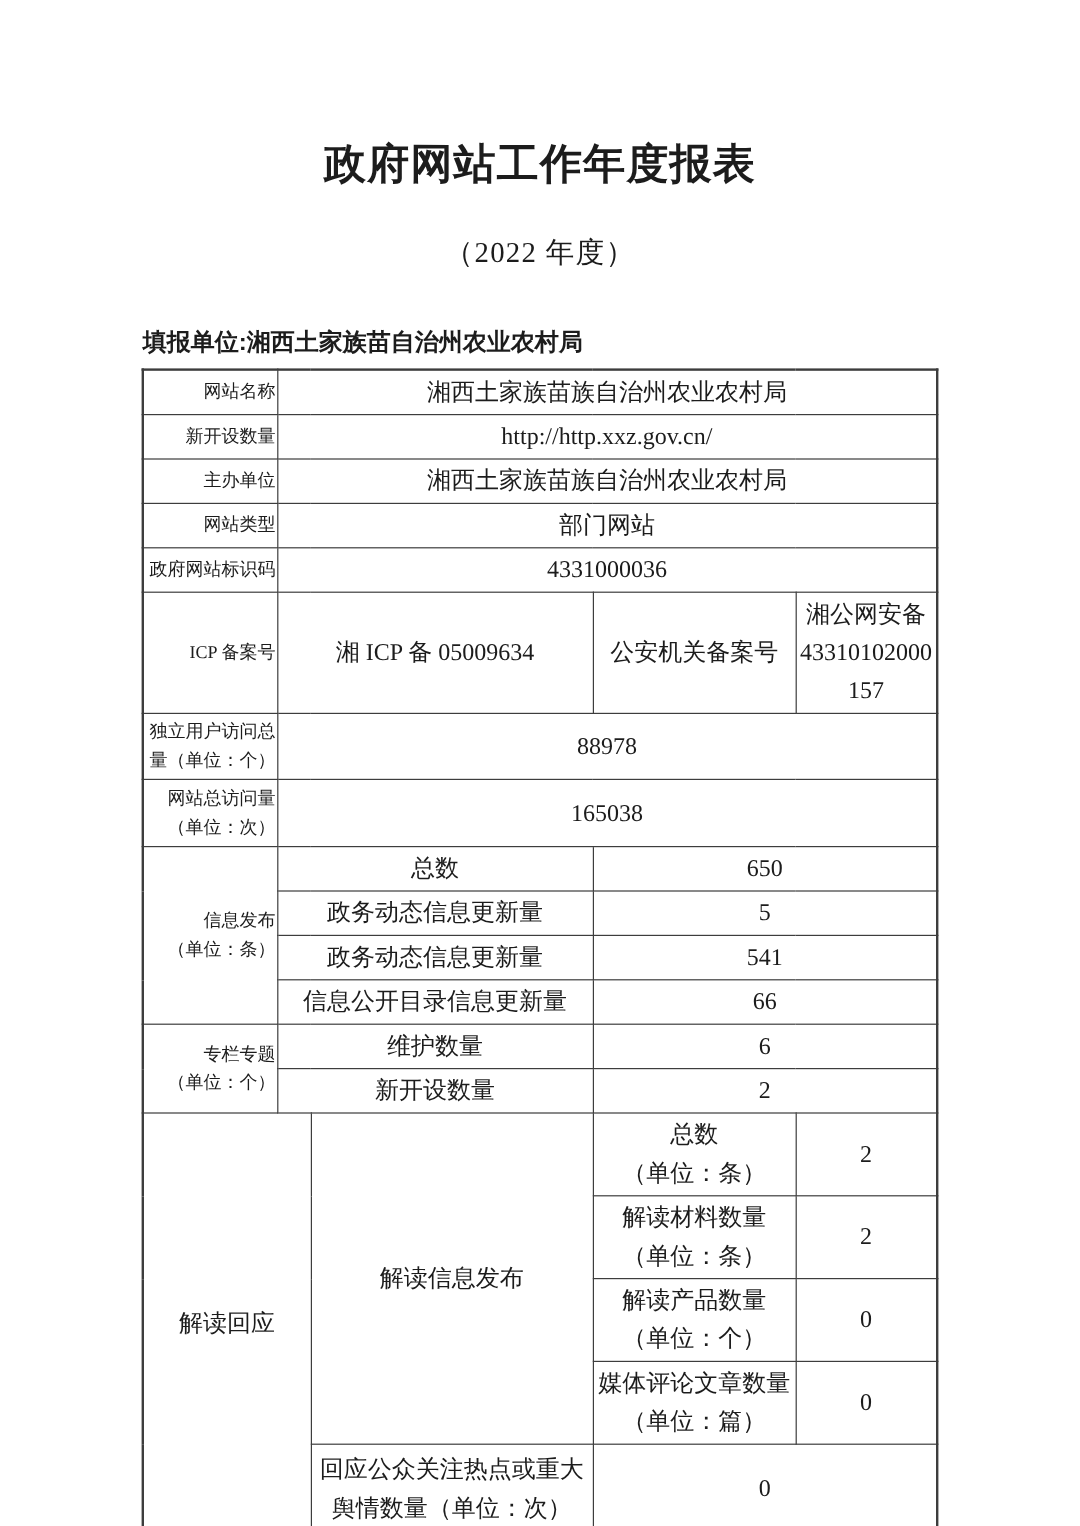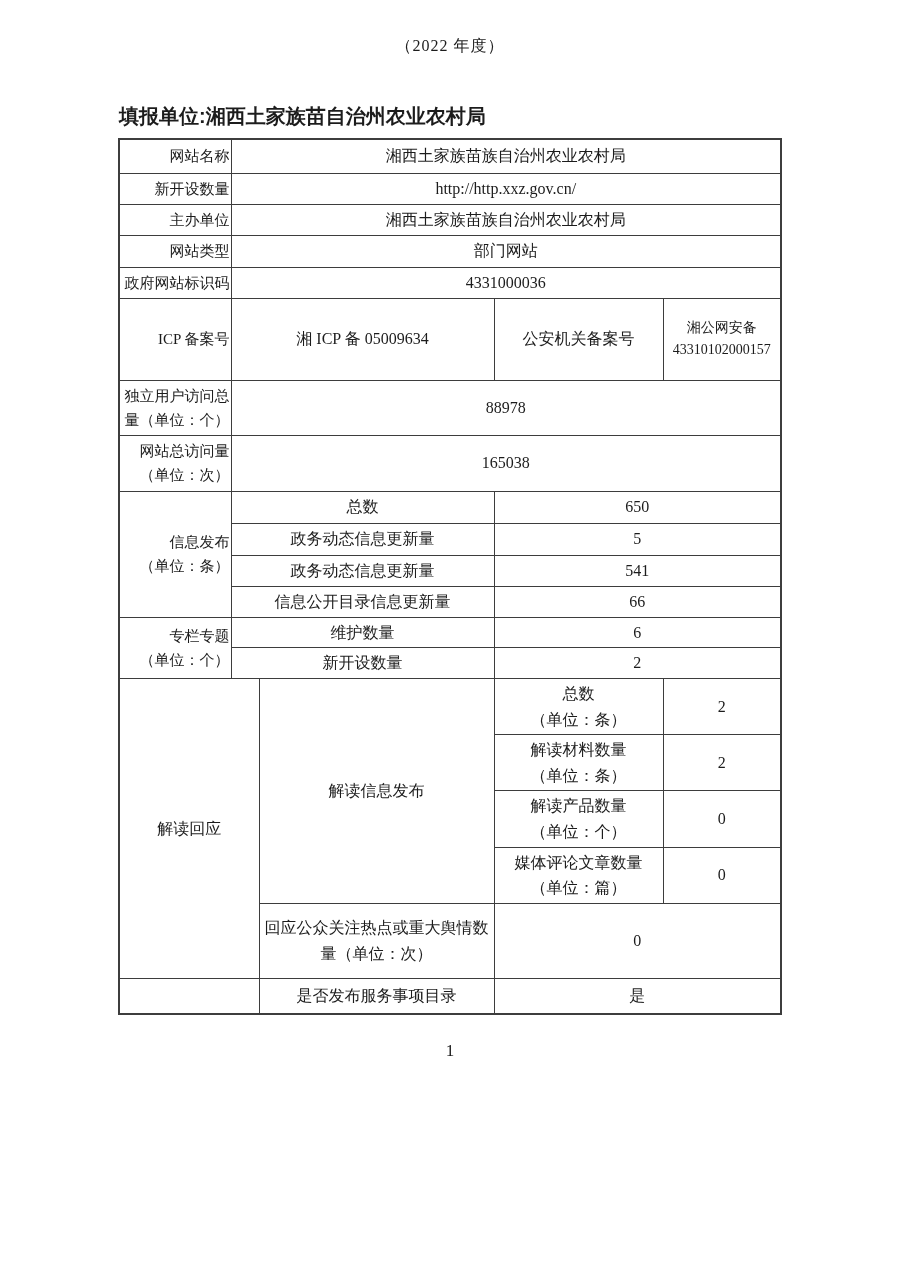--- a/index.html
+++ b/index.html
@@ -17,21 +17,21 @@
     text-align: center;
     font-family: "Liberation Sans", "DejaVu Sans", sans-serif;
     font-weight: 700;
     font-size: 35px;
     letter-spacing: 1px;
     line-height: 1.2;
   }
   .subtitle {
     margin-top: 36px;
     text-align: center;
-    font-size: 16px;
+    font-size: 24px;
     letter-spacing: 1px;
   }
   .filing {
     width: 662px;
     margin: 46px auto 8px auto;
     font-family: "Liberation Sans", "DejaVu Sans", sans-serif;
     font-weight: 700;
     font-size: 20px;
     text-align: left;
   }
@@ -39,44 +39,45 @@
     width: 662px;
     margin: 0 auto;
     border-collapse: collapse;
     table-layout: fixed;
     border: 2px solid var(--bd, #3d3d3d);
   }
   .report td {
     border: 1px solid var(--bd, #3d3d3d);
     text-align: center;
     vertical-align: middle;
-    font-size: 16px;
+    font-size: 20px;
     line-height: 1.6;
     padding: 2px 3px;
     overflow-wrap: break-word;
   }
   .report td.c1 {
     font-size: 15px;
     padding: 2px 1px;
     word-break: break-all;
     text-align: right;
   }
-  .report td.small { font-size: 14px; padding: 2px 2px; }
+  .report td.small { font-size: 20px; padding: 2px 2px; }
   .ln { display: block; }
   .pageno {
     text-align: center;
     margin-top: 26px;
     font-size: 17px;
   }
 </style>
 </head>
 <body>
 
 <div class="sheet">
 
+  <div class="title">政府网站工作年度报表</div>
   <div class="subtitle">（2022 年度）</div>
   <div class="filing">填报单位:湘西土家族苗自治州农业农村局</div>
 
   <table class="report">
     <colgroup>
       <col style="width:112px">
       <col style="width:28px">
       <col style="width:235px">
       <col style="width:169px">
       <col style="width:118px">

